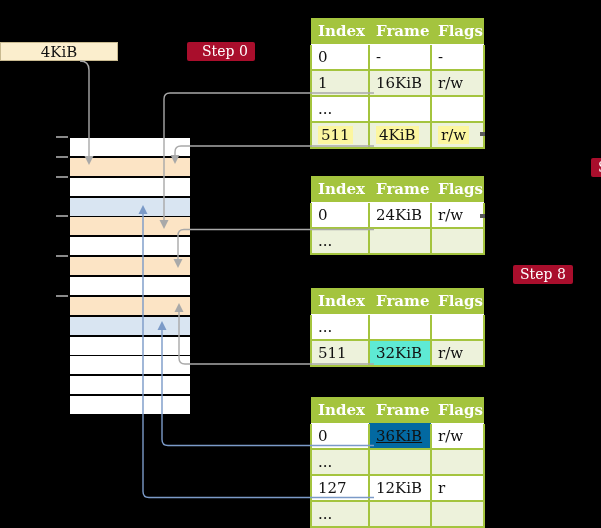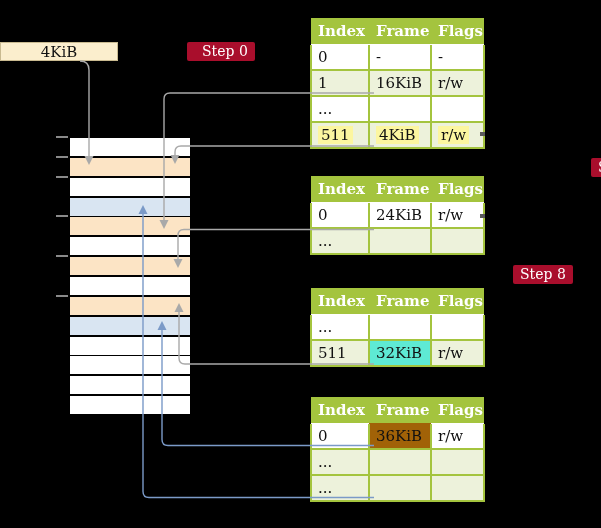--- a/index.html
+++ b/index.html
@@ -177,27 +177,32 @@
           <thead>
             <tr>
               <th style="background: rgb(164, 196, 62); color: rgb(255, 255, 255);">Index</th>
               <th style="background: rgb(164, 196, 62); color: rgb(255, 255, 255);">Frame</th>
               <th style="background: rgb(164, 196, 62); color: rgb(255, 255, 255);">Flags</th>
             </tr>
           </thead>
           <tbody>
             <tr>
               <td style="border: 2px solid rgb(164, 196, 62); background: rgb(255, 255, 255);"><span>0</span></td>
-              <td style="border: 2px solid rgb(164, 196, 62); background: #a16207;"><span>36KiB</span></td>
+              <td style="border: 2px solid rgb(164, 196, 62); background: #0369a1; text-decoration: underline;"><span>36KiB</span></td>
               <td style="border: 2px solid rgb(164, 196, 62); background: rgb(255, 255, 255);"><span>r/w</span></td>
             </tr>
             <tr>
               <td style="border: 2px solid rgb(164, 196, 62); background: rgb(237, 242, 219);"><span>...</span></td>
               <td style="border: 2px solid rgb(164, 196, 62); background: rgb(237, 242, 219);"></td>
               <td style="border: 2px solid rgb(164, 196, 62); background: rgb(237, 242, 219);"></td>
+            </tr>
+            <tr>
+              <td style="border: 2px solid rgb(164, 196, 62); background: rgb(255, 255, 255);"><span>127</span></td>
+              <td style="border: 2px solid rgb(164, 196, 62); background: rgb(255, 255, 255);"><span>12KiB</span></td>
+              <td style="border: 2px solid rgb(164, 196, 62); background: rgb(255, 255, 255);"><span>r</span></td>
             </tr>
             <tr>
               <td style="border: 2px solid rgb(164, 196, 62); background: rgb(237, 242, 219);"><span>...</span></td>
               <td style="border: 2px solid rgb(164, 196, 62); background: rgb(237, 242, 219);"></td>
               <td style="border: 2px solid rgb(164, 196, 62); background: rgb(237, 242, 219);"></td>
             </tr>
           </tbody>
         </table>
       </div>
     </div>

